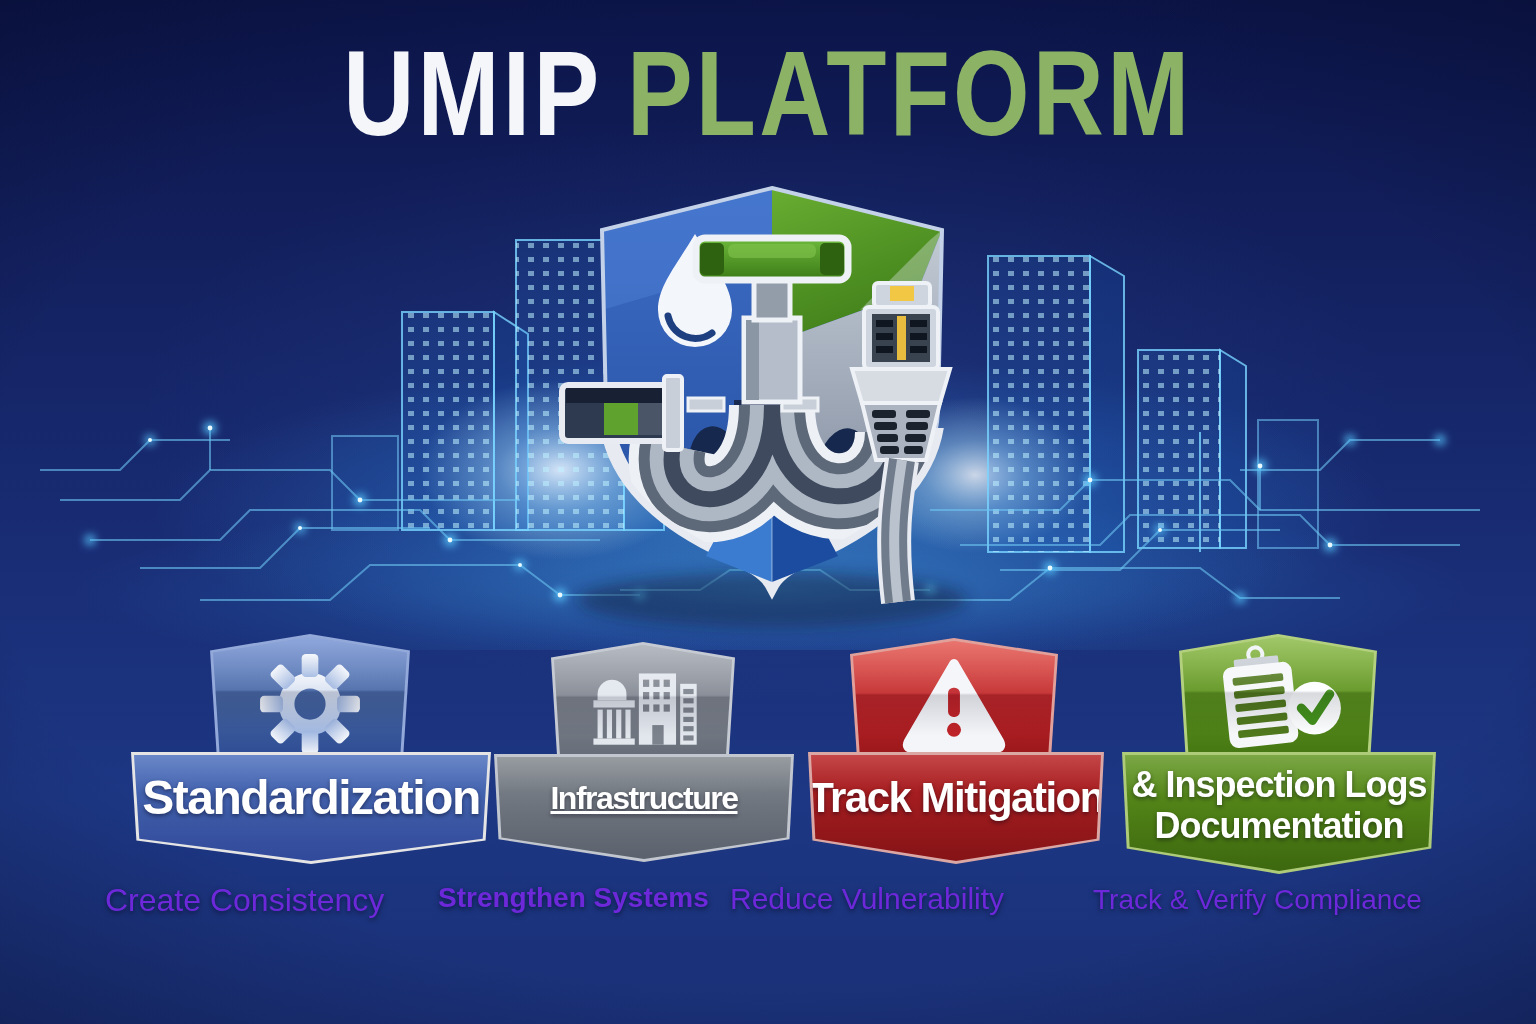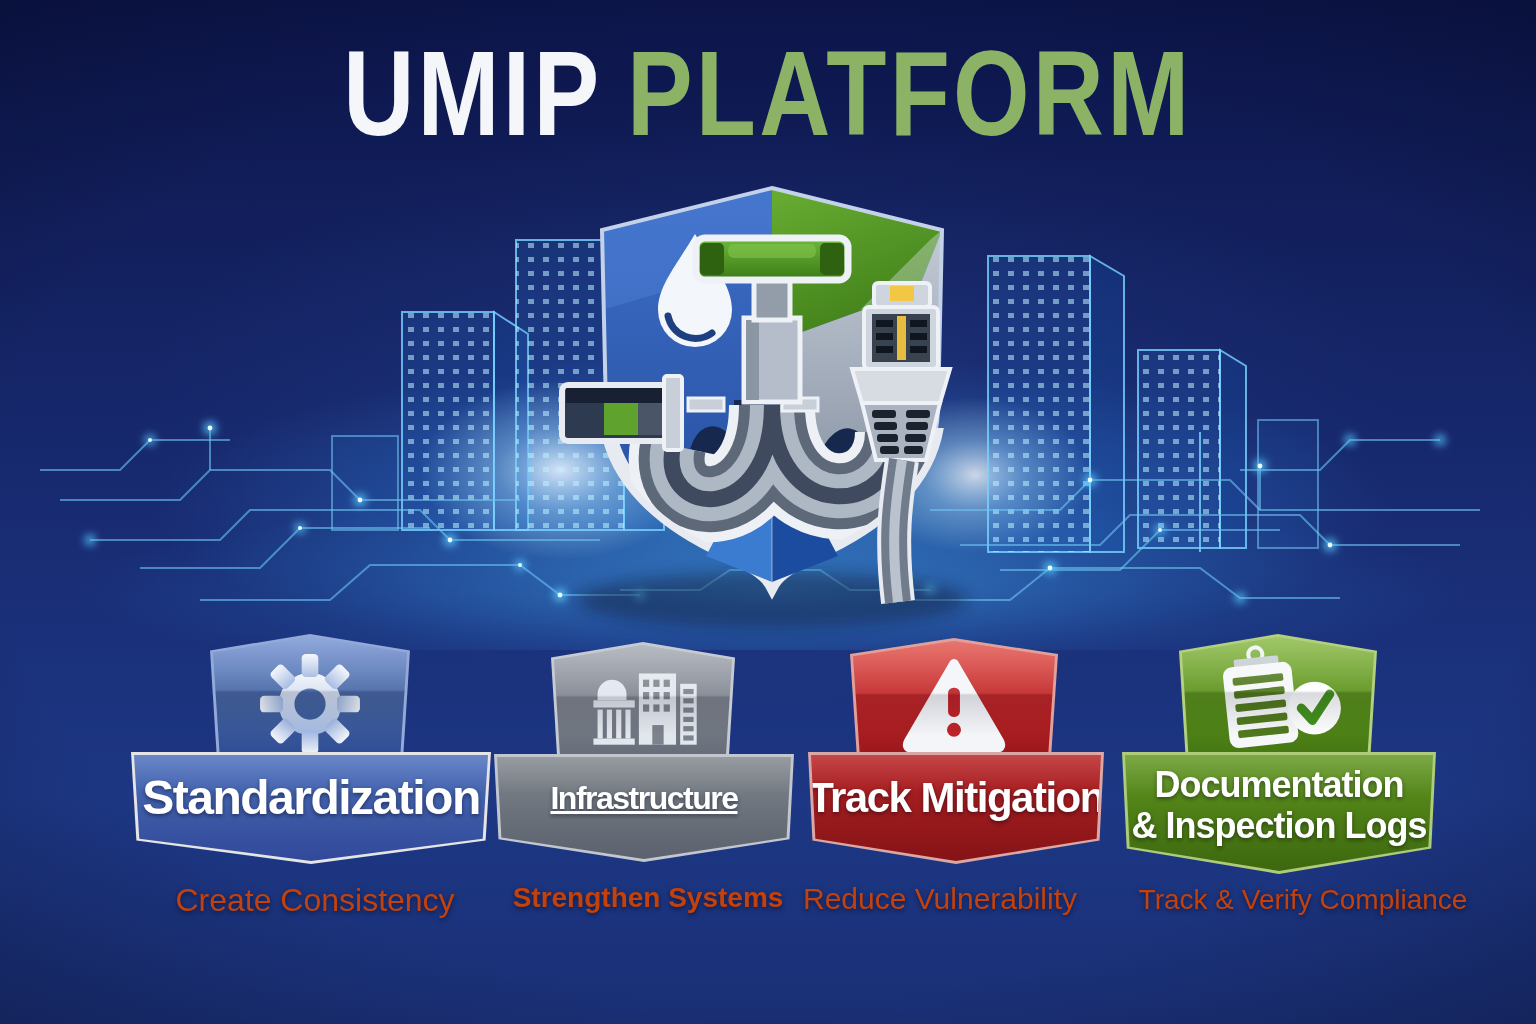--- a/index.html
+++ b/index.html
@@ -27,21 +27,21 @@
     display:flex;align-items:flex-start;justify-content:center;}
   .bshield-in::after{content:"";position:absolute;inset:0;
     background:linear-gradient(180deg,rgba(255,255,255,0.28) 0%,rgba(255,255,255,0.07) 44%,rgba(0,0,20,0.14) 46%,rgba(0,0,20,0) 80%);}
   .banner{position:absolute;clip-path:polygon(0% 0%,100% 0%,98.5% 79%,50% 100%,1.5% 79%);}
   .banner-in{position:absolute;inset:3px;clip-path:polygon(0% 0%,100% 0%,98.5% 79%,50% 100%,1.5% 79%);
     display:flex;flex-direction:column;align-items:center;justify-content:flex-start;}
   .banner-in::before{content:"";position:absolute;top:0;left:0;right:0;height:36%;
     background:linear-gradient(180deg,rgba(255,255,255,0.16),rgba(255,255,255,0));}
   .blabel{position:relative;color:#fff;font-weight:700;white-space:nowrap;
     text-shadow:0 2px 4px rgba(0,0,20,0.45);}
-  .caption{position:absolute;color:#c2410c;text-align:center;white-space:nowrap;
+  .caption{position:absolute;color:#6d28d9;white-space:nowrap;
     text-shadow:0 2px 5px rgba(0,0,20,0.55);}
   
   .b1-shield{left:210px;top:634px;width:200px;height:126px;background:#93a9da;}
   .b1-shield .bshield-in{background:linear-gradient(180deg,#6486ce 0%,#44639f 55%,#2d4c94 100%);}
   .b1-banner{left:131px;top:752px;width:360px;height:112px;background:#e5e5e5;}
   .b1-banner .banner-in{background:linear-gradient(180deg,#4d70bd 0%,#3d5aa6 55%,#31499a 100%);}
   .b1-banner .blabel{font-size:48px;letter-spacing:-1.5px;line-height:86px;}
   .b1-caption{left:105px;top:882px;width:420px;font-size:32px;}
   
   .b2-shield{left:551px;top:642px;width:184px;height:120px;background:#c6cbd3;}
@@ -404,17 +404,17 @@
           <rect x="27" y="83" width="50" height="7.5" rx="2"></rect>
         </g>
       </g>
       <circle cx="106" cy="64" r="26" fill="#fdfeff"></circle>
       <path d="M93 64 L104 76 L121 50" fill="none" stroke="#43901c" stroke-width="9" stroke-linecap="round" stroke-linejoin="round"></path>
     </svg>
   </div>
 </div>
 <div class="banner b4-banner">
   <div class="banner-in">
+    <div class="blabel">&amp; Inspection Logs</div>
     <div class="blabel">Documentation</div>
-    <div class="blabel">&amp; Inspection Logs</div>
   </div>
 </div>
 <div class="caption b4-caption">Track &amp; Verify Compliance</div>
 
 </body></html>

